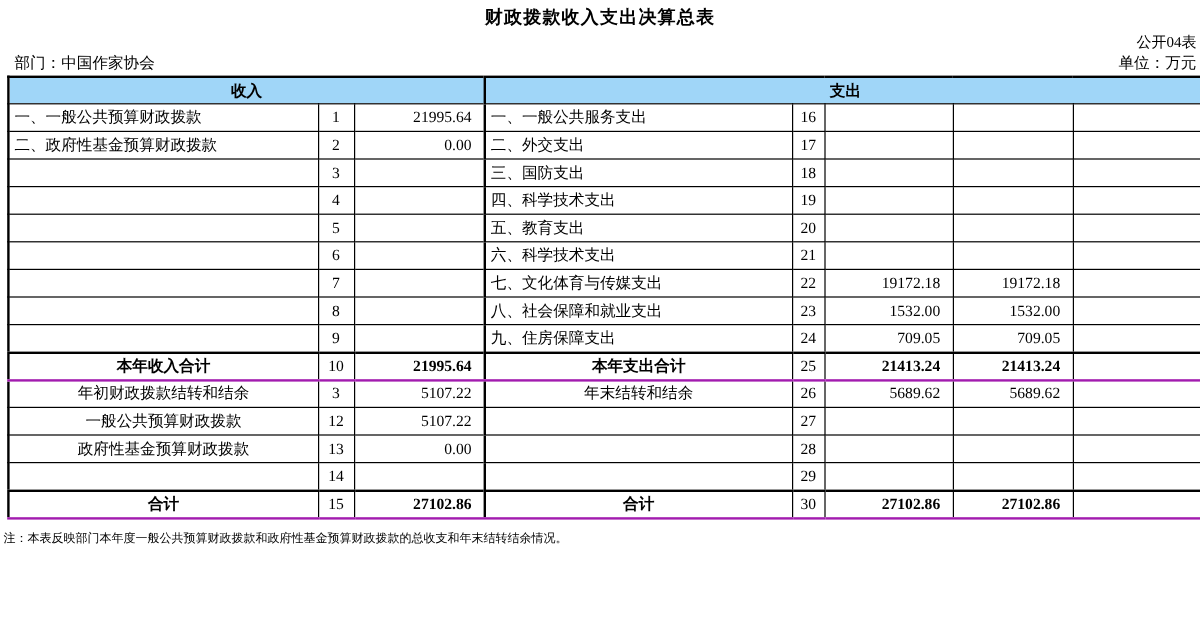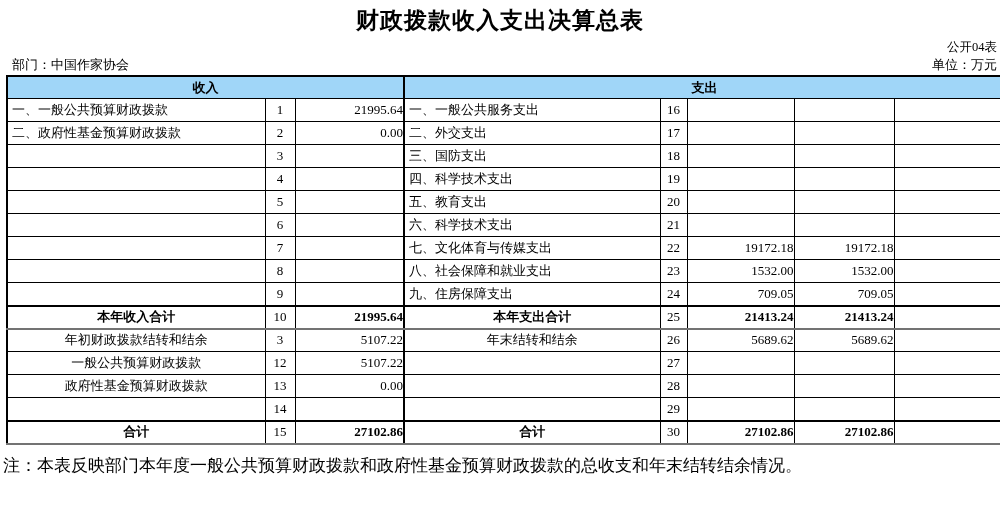--- a/index.html
+++ b/index.html
@@ -2,21 +2,21 @@
 <html><head>
 <meta charset="utf-8">
 <style>
   html,body{margin:0;padding:0;}
   body{
     width:1000px;height:529px;background:#ffffff;
     font-family:"Liberation Serif","DejaVu Serif",serif;
     color:#000;position:relative;overflow:hidden;
   }
   .title{
-    text-align:center;font-size:23px;font-weight:bold;
+    text-align:center;font-size:15px;font-weight:bold;
     padding-top:5px;letter-spacing:1px;
   }
   .form-no{
     text-align:right;font-size:12.5px;padding-right:3px;margin-top:3px;
   }
   .meta-row{
     display:flex;justify-content:space-between;align-items:flex-end;
     font-size:13px;padding:0 3px 1px 12px;
   }
   table{
@@ -28,26 +28,26 @@
     padding:0;vertical-align:middle;
   }
   th{background:#a0d6f8;font-weight:bold;text-align:center;}
   .h1 th{height:21px;}
   .h2 th{height:37px;line-height:16px;}
   .h3 th{height:23px;border-bottom:2px solid #000;}
   tbody tr{height:23px;}
   tbody td{background:#fff;}
   .al{text-align:left;padding-left:4px;}
   .ac{text-align:center;}
-  .num{text-align:right;padding-right:0;}
+  .num{text-align:right;padding-right:10px;}
   .bd{font-weight:bold;}
   .dv{border-left:2px solid #000;}
-  .total-row td{border-top:2px solid #000;border-bottom:2px solid #737373;}
+  .total-row td{border-top:2px solid #000;border-bottom:2px solid #a21caf;}
   .note{
-    font-size:17px;margin-top:9px;padding-left:3px;
+    font-size:10px;margin-top:9px;padding-left:3px;
   }
 </style>
 </head>
 <body>
 
 <div class="title">财政拨款收入支出决算总表</div>
 <div class="form-no">公开04表</div>
 <div class="meta-row">
   <span>部门：中国作家协会</span>
   <span>单位：万元</span>

